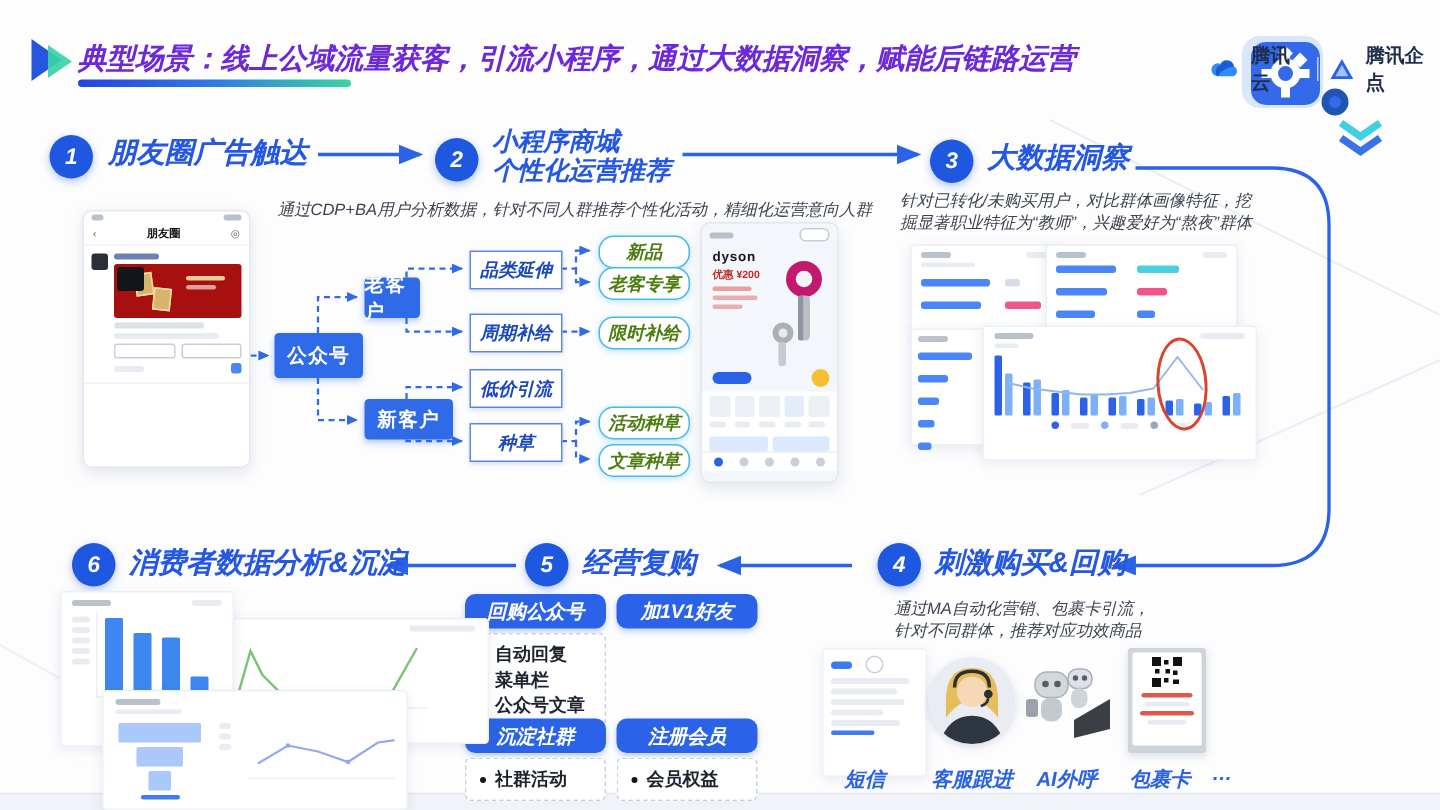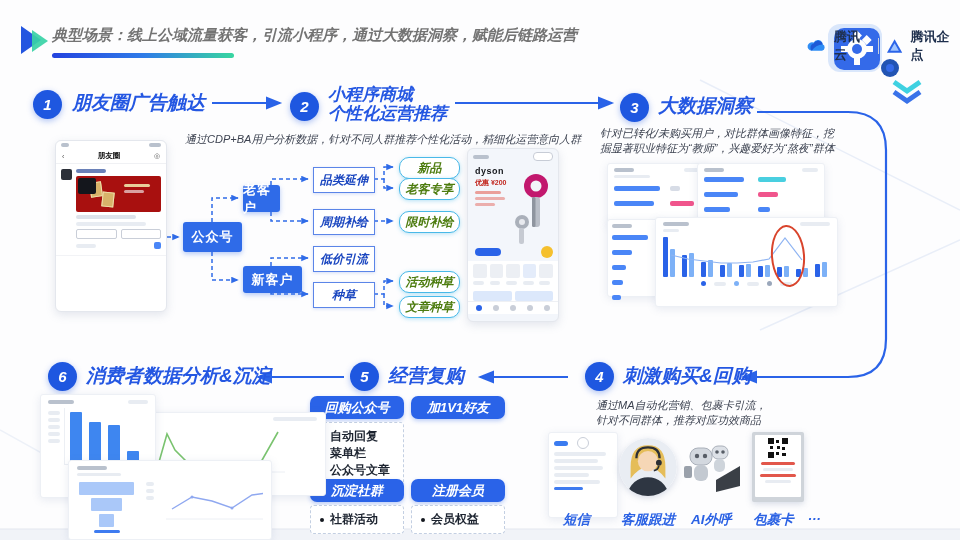--- a/index.html
+++ b/index.html
@@ -1,20 +1,20 @@
 <!DOCTYPE html>
 <html><head>
 <meta charset="utf-8">
 <style>
   html,body{margin:0;padding:0;}
   body{font-family:"Liberation Sans","DejaVu Sans",sans-serif;background:#eef1f6;}
   #stage{position:relative;width:960px;height:540px;background:#fdfdfe;overflow:hidden;}
   .abs{position:absolute;}
   
-  .page-title{color:#737373;font-weight:bold;font-style:italic;font-size:15px;white-space:nowrap;}
+  .page-title{color:#6d28d9;font-weight:bold;font-style:italic;font-size:19px;white-space:nowrap;}
   .title-underline{height:5px;border-radius:3px;background:linear-gradient(90deg,#2443df,#2f7be8,#38d6a0);}
   .brandbar{display:flex;align-items:center;gap:7px;color:#1e2f4d;font-size:13px;font-weight:bold;}
   .brand-div{width:1px;height:16px;background:#c8d0dc;}
   
   .numc{width:29px;height:29px;border-radius:50%;background:#1e57e0;color:#fff;font-weight:bold;font-style:italic;display:flex;align-items:center;justify-content:center;font-size:15px;box-shadow:0 2px 6px rgba(30,87,224,.35);}
   .stitle{color:#2457e2;font-weight:bold;font-style:italic;font-size:19px;white-space:nowrap;line-height:1.1;}
   .stitle.sm{font-size:17px;}
   .desc{color:#3c4250;font-style:italic;font-size:11px;font-weight:500;white-space:nowrap;}
   
   .bluebox{background:#2f6be8;color:#fff;font-weight:bold;font-size:13px;display:flex;align-items:center;justify-content:center;border-radius:3px;box-shadow:0 2px 5px rgba(47,107,232,.35);letter-spacing:1px;}

